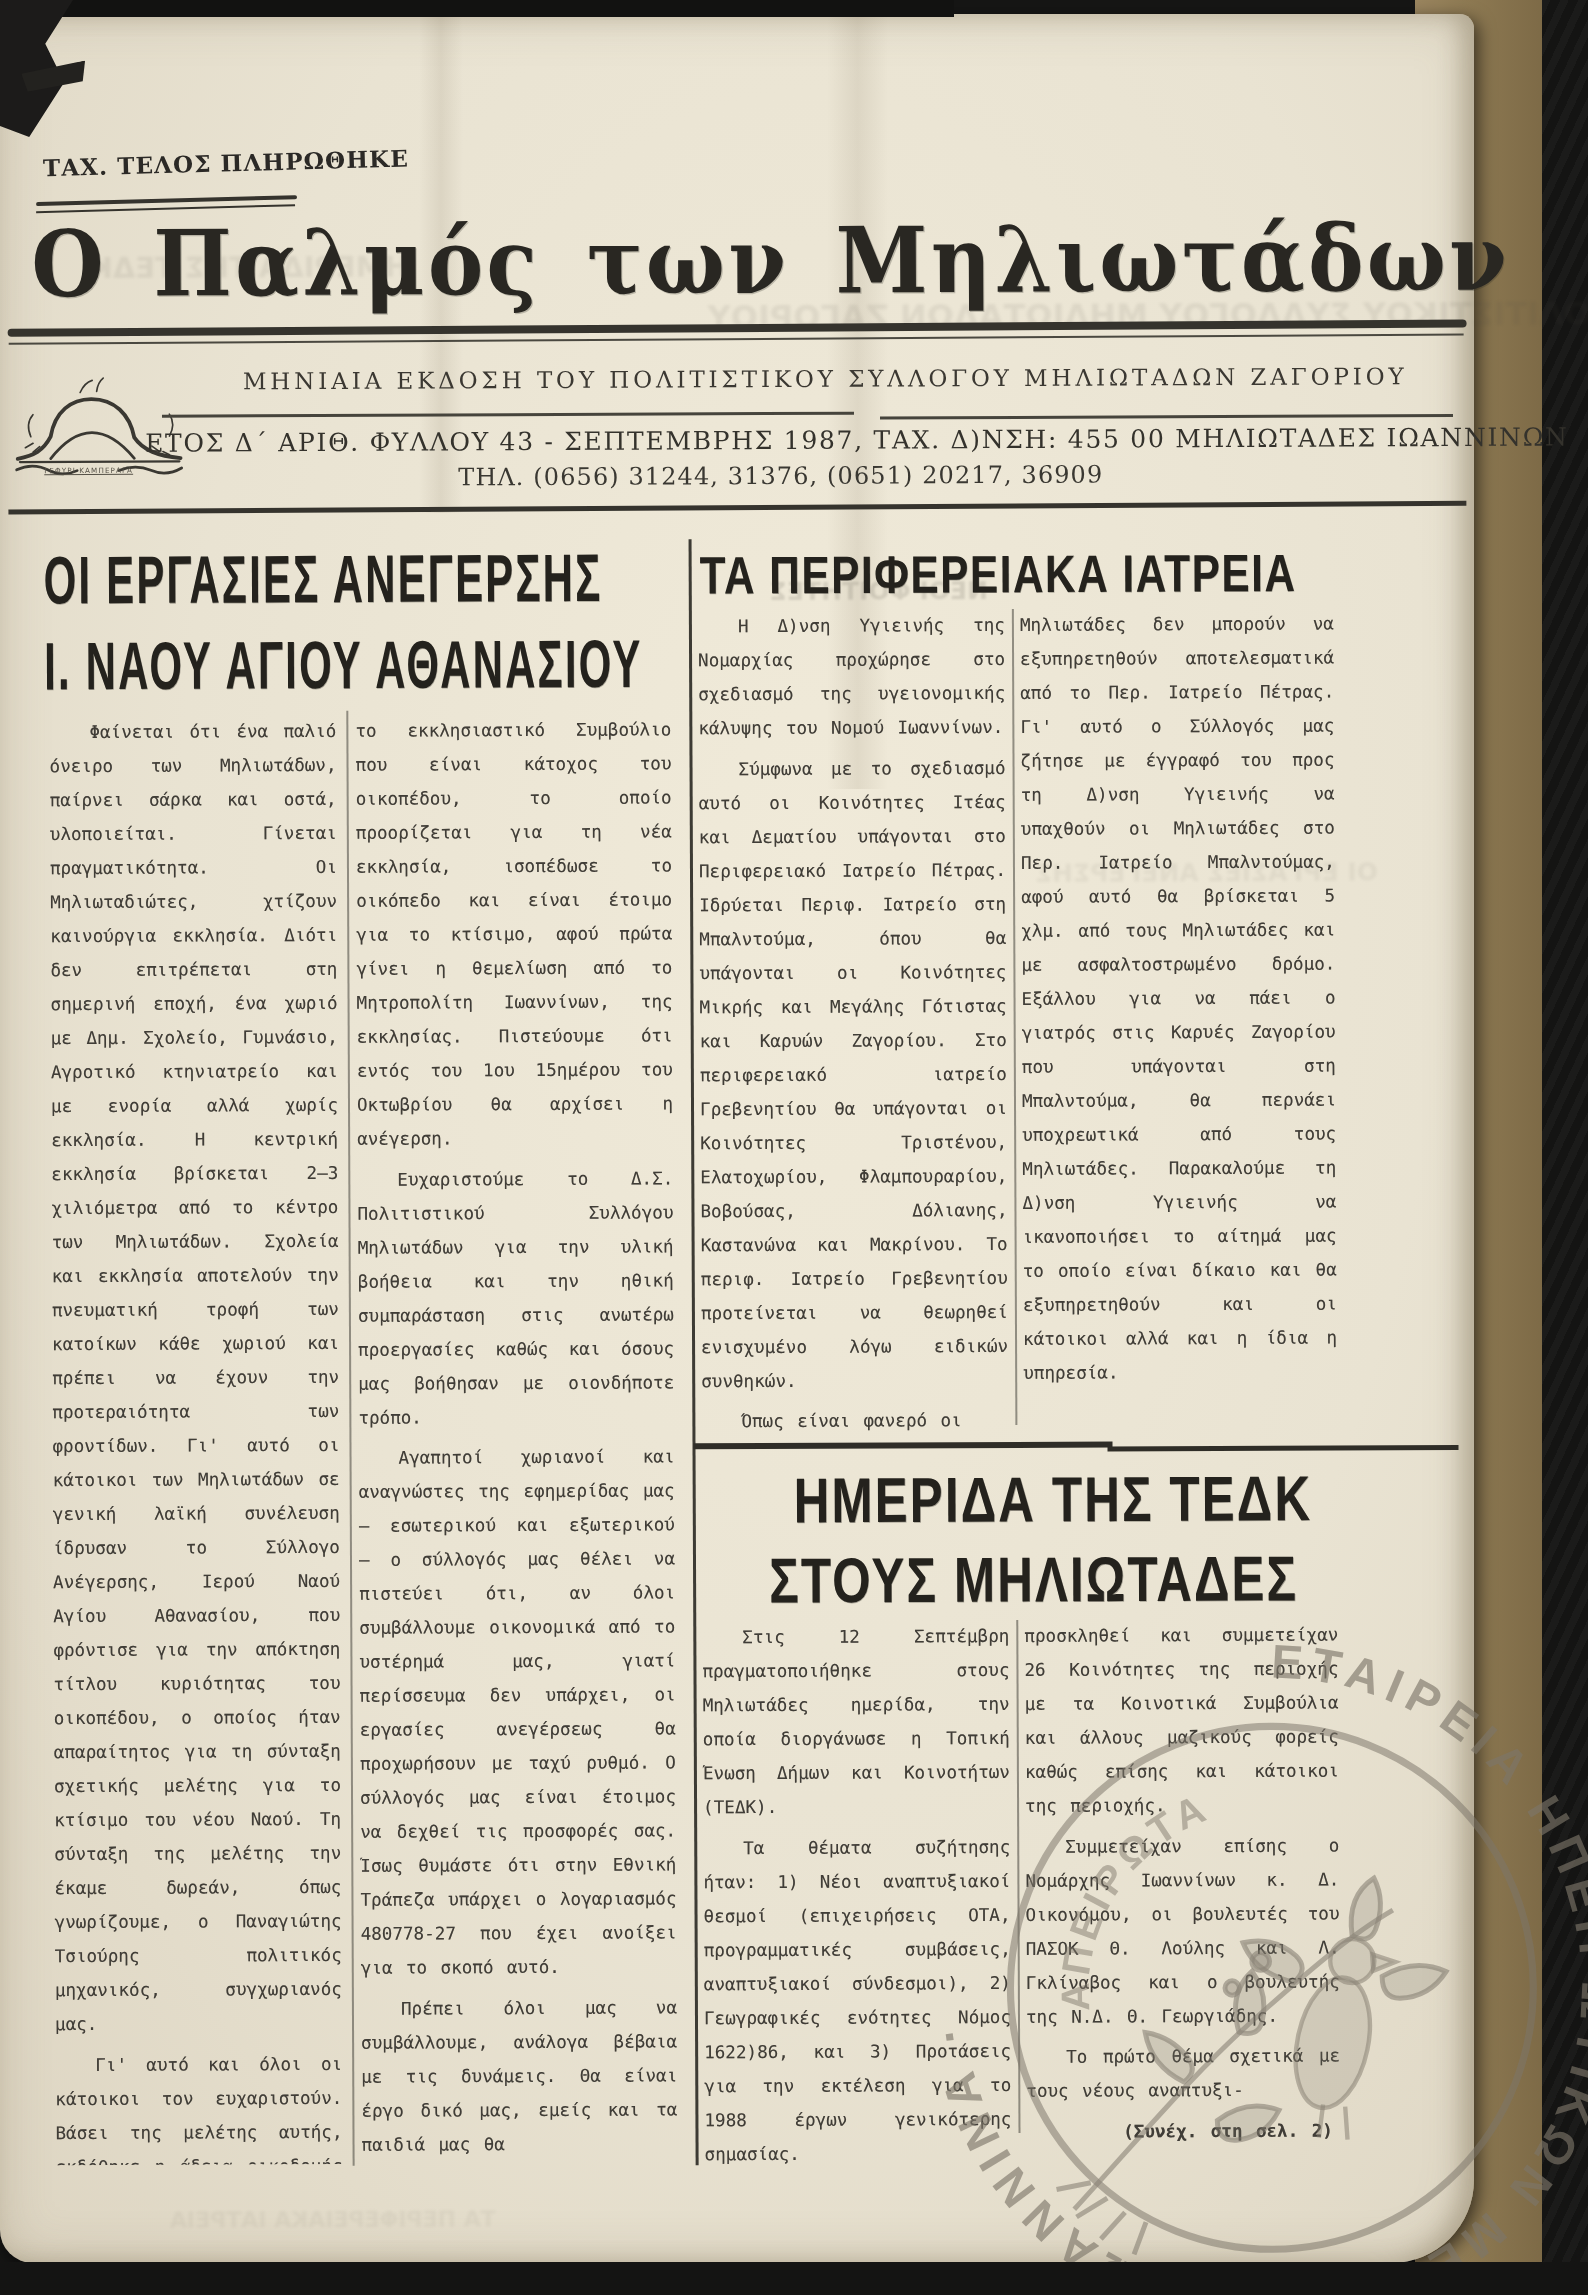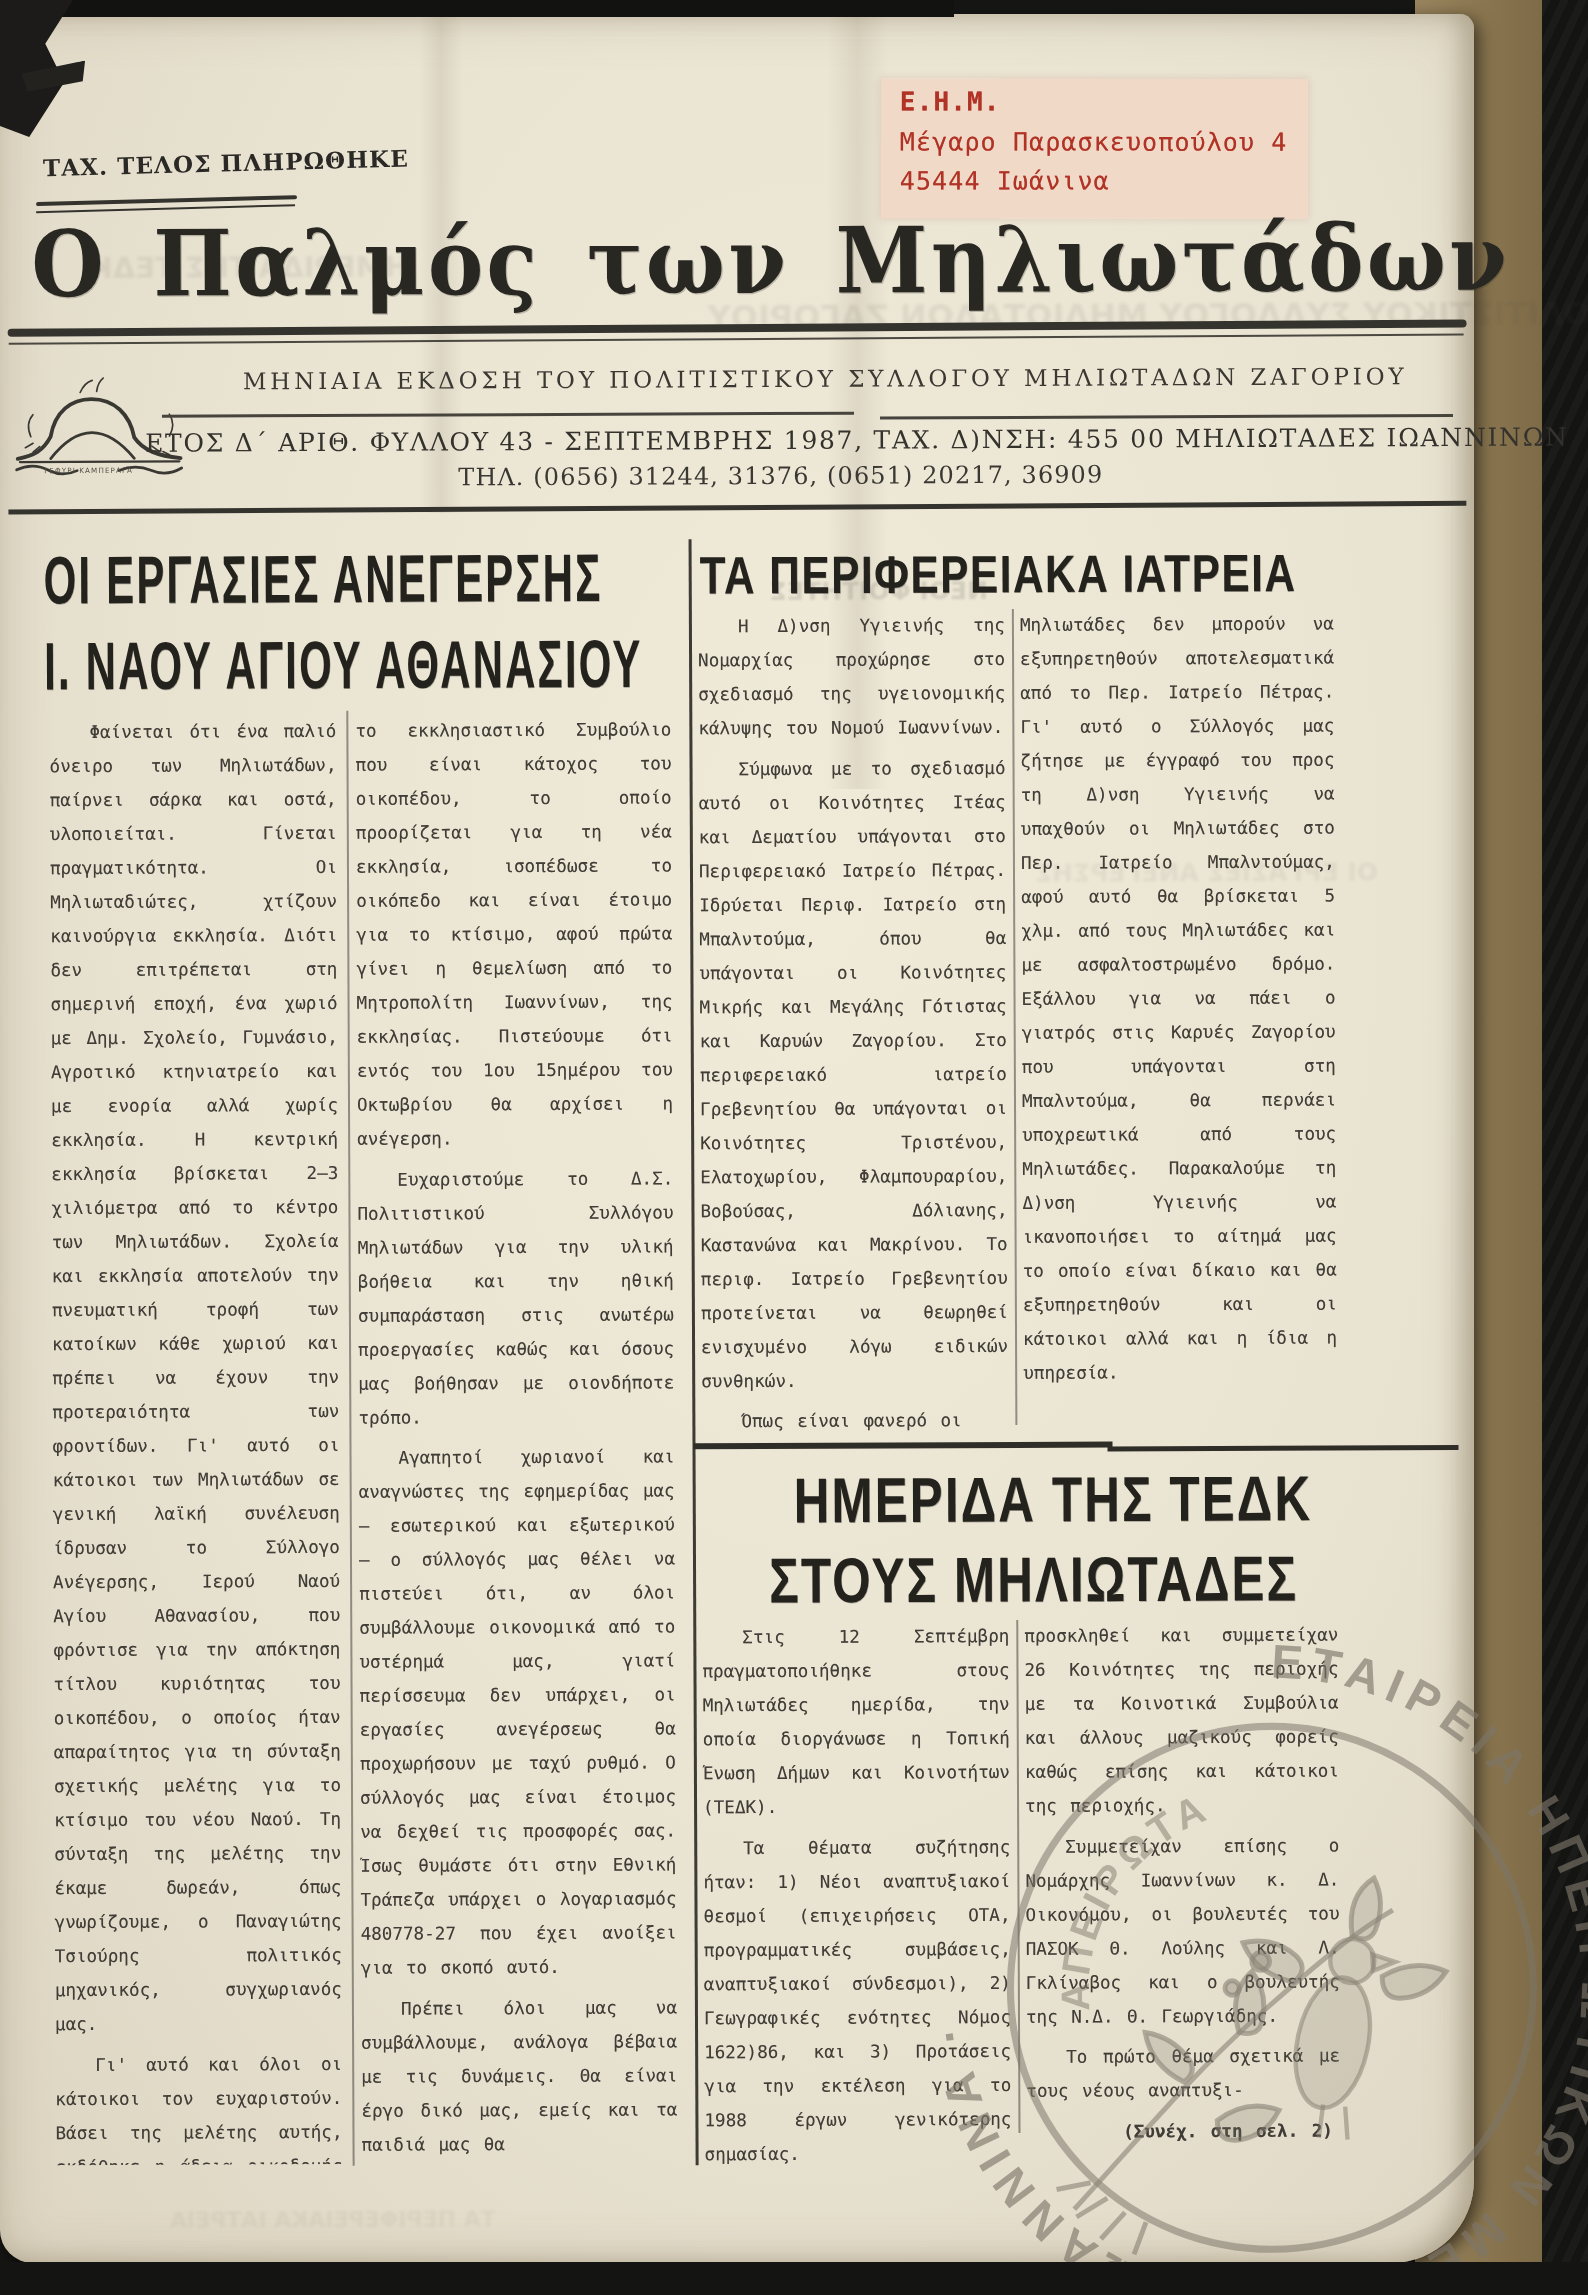--- a/index.html
+++ b/index.html
@@ -42,21 +42,21 @@
     font:bold 83px "DejaVu Serif",serif;color:#292722;letter-spacing:3.3px;word-spacing:14.3px;
     transform:scale(1,1.1);transform-origin:left top;text-shadow:1.1px 1.1px 0 rgba(40,38,32,.25);}
   #mast-rule-thick{left:11px;top:324px;width:1459px;height:8.3px;border-radius:4.4px;transform:rotate(-.12deg);}
   #mast-rule-thin{left:12px;top:338px;width:1455px;height:2.2px;background:#4a4840;transform:rotate(-.12deg);}
   #subtitle{left:246px;top:366px;font:23px "DejaVu Serif",serif;color:#3b3832;letter-spacing:3.9px;}
   #mast-rule-mid-a{left:165px;top:412px;width:692px;height:2.8px;background:#46443c;}
   #mast-rule-mid-b{left:883px;top:417px;width:573px;height:2.8px;background:#46443c;}
   #issue-line{left:148px;top:426px;font:25px "DejaVu Serif",serif;color:#34322c;letter-spacing:1.7px;}
   #phone-line{left:461px;top:462px;font:24px "DejaVu Serif",serif;color:#3a3832;letter-spacing:1.1px;}
   #mast-rule-bottom{left:11px;top:505px;width:1458px;height:5px;transform:rotate(-.1deg);}
-  #logo-caption{left:47px;top:463px;font:7.2px "DejaVu Sans",sans-serif;color:#565248;letter-spacing:1.1px;}
+  #logo-caption{left:47px;top:463px;font:7.2px "DejaVu Sans",sans-serif;color:#565248;letter-spacing:1.1px;text-decoration:underline;}
   
   .hl{position:absolute;font-family:"Liberation Sans",sans-serif;font-weight:bold;color:#24221d;
       white-space:nowrap;text-shadow:0.6px 0.6px 0 rgba(36,34,29,.35);}
   #church-hl-1{left:46px;top:538px;font-size:53px;letter-spacing:2.8px;transform:scale(.79,1.27);transform-origin:left top;}
   #church-hl-2{left:46px;top:624px;font-size:53px;letter-spacing:2.8px;transform:scale(.79,1.27);transform-origin:left top;}
   #clinics-hl{left:702px;top:544px;font-size:47px;letter-spacing:1.7px;transform:scale(.90,1.12);transform-origin:left top;}
   #conf-hl-1{left:792px;top:1464px;font-size:52px;letter-spacing:2.2px;transform:scale(.95,1.22);transform-origin:left top;}
   #conf-hl-2{left:767px;top:1544px;font-size:52px;letter-spacing:2.2px;transform:scale(.95,1.22);transform-origin:left top;}
   
   #v-main{left:691px;top:539px;width:2.8px;height:1626px;background:#3d3b34;}
@@ -107,25 +107,20 @@
     <div class="ghost" id="ghost-1">ΜΗΝΙΑΙΑ ΕΚΔΟΣΗ ΤΟΥ ΠΟΛΙΤΙΣΤΙΚΟΥ ΣΥΛΛΟΓΟΥ ΜΗΛΙΩΤΑΔΩΝ ΖΑΓΟΡΙΟΥ</div>
     <div class="ghost" id="ghost-2">ΝΕΟΙ ΦΟΙΤΗΤΕΣ</div>
     <div class="ghost" id="ghost-3">ΗΜΕΡΙΔΑ ΤΗΣ ΤΕΔΚ</div>
     <div class="ghost" id="ghost-4">ΟΙ ΕΡΓΑΣΙΕΣ ΑΝΕΓΕΡΣΗΣ</div>
     <div class="ghost" id="ghost-5">ΤΑ ΠΕΡΙΦΕΡΕΙΑΚΑ ΙΑΤΡΕΙΑ</div>
 
     <div class="abs nowrap" id="tax-notice">ΤΑΧ. ΤΕΛΟΣ ΠΛΗΡΩΘΗΚΕ</div>
     <div class="rule" id="tax-underline-1"></div>
     <div class="rule" id="tax-underline-2"></div>
 
-    <div class="abs" id="address-stamp">
-      <div id="stamp-line1">Ε.Η.Μ.</div>
-      <div id="stamp-line2">Μέγαρο Παρασκευοπούλου 4</div>
-      <div id="stamp-line3">45444 Ιωάνινα</div>
-    </div>
 
     <div class="abs nowrap" id="paper-title">Ο Παλμός των Μηλιωτάδων</div>
     <div class="rule" id="mast-rule-thick"></div>
     <div class="rule" id="mast-rule-thin"></div>
 
     <svg class="abs" id="bridge-logo" style="left:16.5px;top:351px;" width="171" height="132" viewBox="0 0 310 240">
       <g stroke="#3a3832" fill="none" stroke-linecap="round">
         <path d="M6,190 C36,184 52,176 66,150 C74,104 104,82 140,82 C182,82 210,110 218,152 C234,176 262,186 302,190" stroke-width="7"></path>
         <path d="M66,190 Q140,96 218,190" stroke-width="5"></path>
         <path d="M10,196 H300" stroke-width="4"></path>

